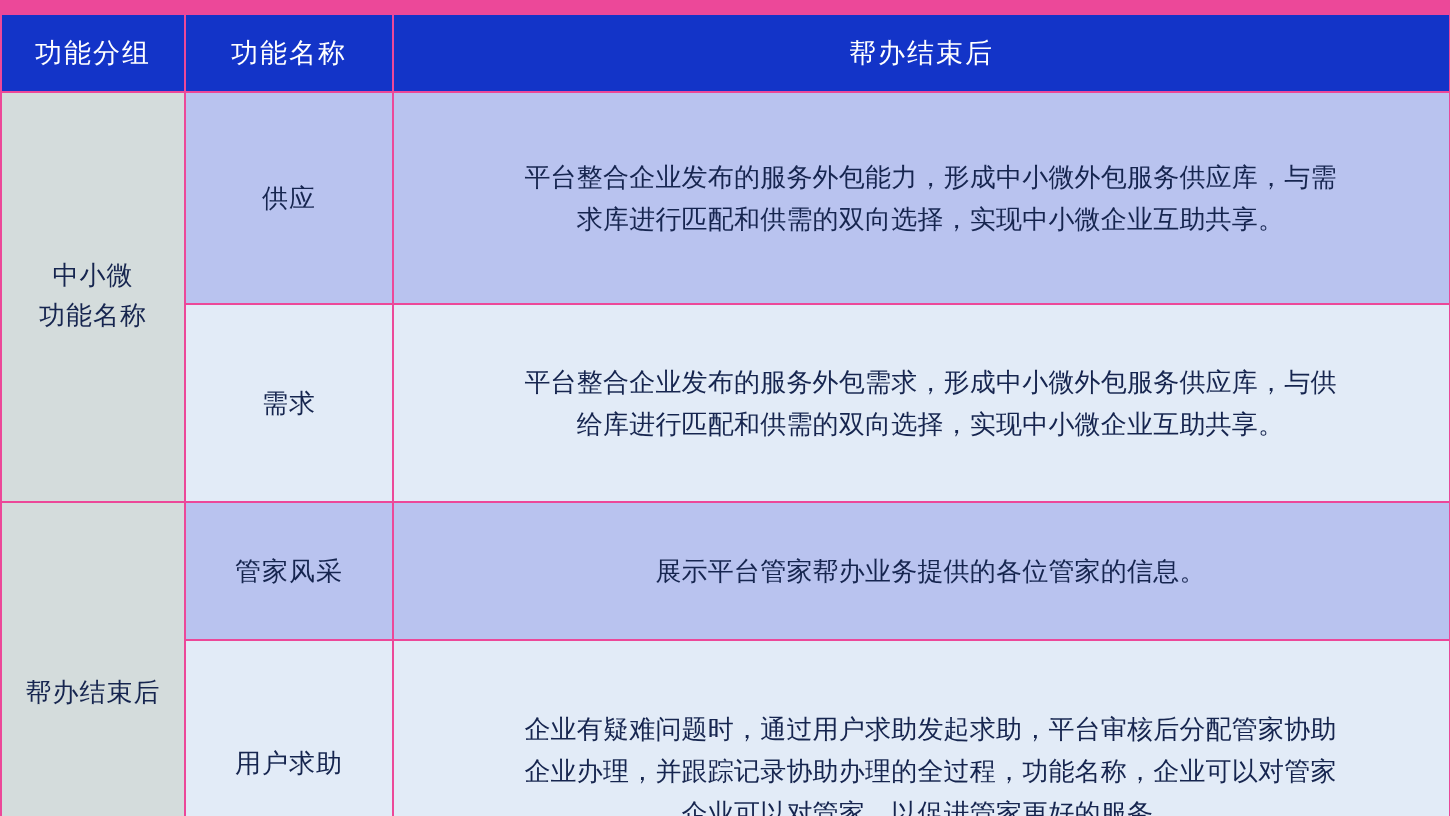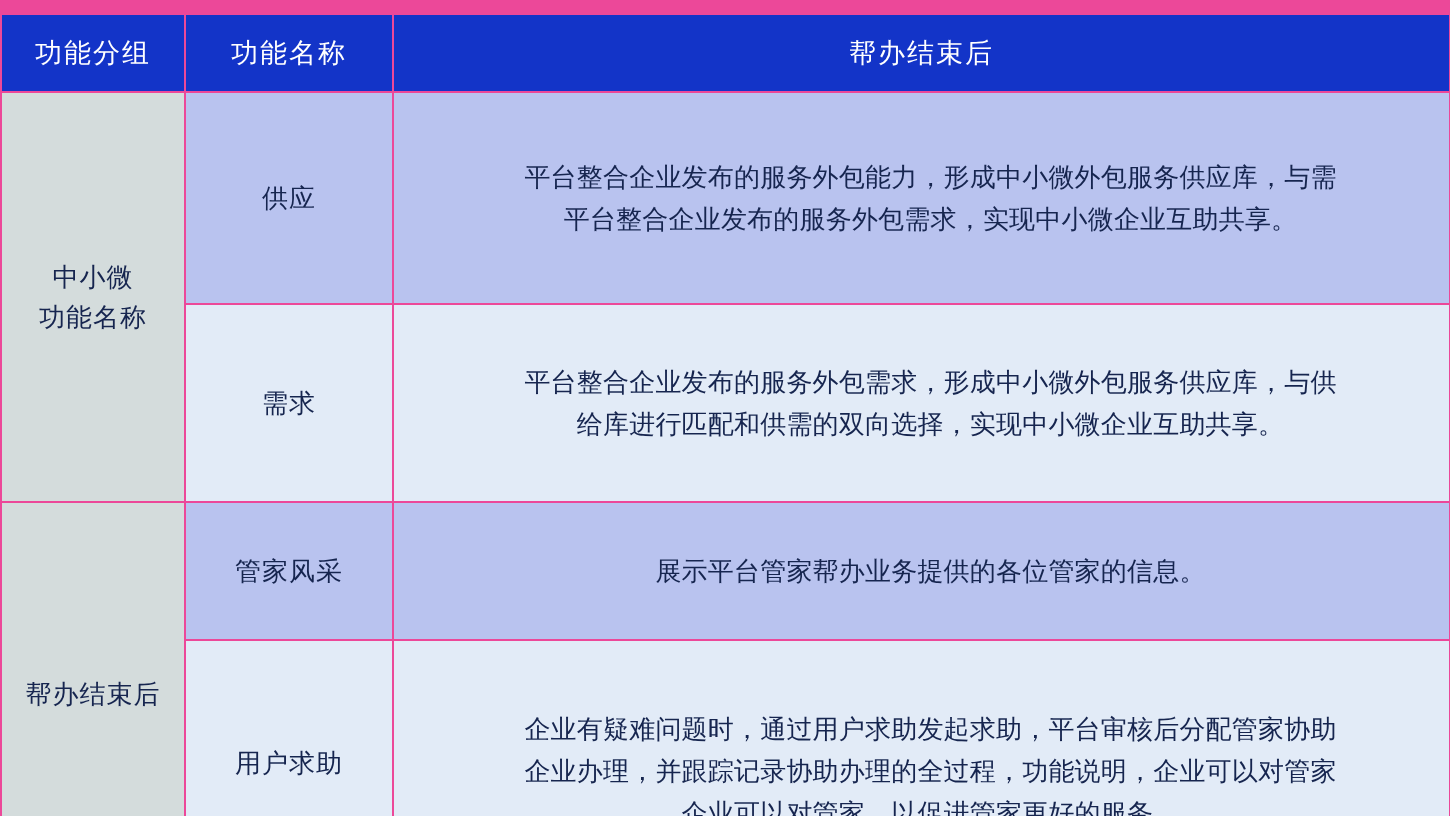--- a/index.html
+++ b/index.html
@@ -82,21 +82,21 @@
 
   tr.tone-b td.name-cell,
   tr.tone-b td.desc-cell { background: #e2ebf7; }
 
   tr.r1 td { height: 192px; }
   tr.r2 td { height: 178px; }
   tr.r3 td { height: 118px; }
   tr.r4 td { height: 226px; }
 
   .desc-line { display: block; white-space: nowrap; }
-  .group-line { display: block; }
+  .group-line { display: block; font-family: Liberation Mono, monospace; }
   td.desc-cell.pad-top { padding-top: 16px; }
 </style>
 </head>
 <body>
 
 <div id="page">
 
   <table class="feature-table">
     <colgroup>
       <col class="c-group">
@@ -115,21 +115,21 @@
     <tbody>
 
       <tr class="tone-a r1">
         <td class="group-cell" rowspan="2">
           <span class="group-line">中小微</span>
           <span class="group-line">功能名称</span>
         </td>
         <td class="name-cell">供应</td>
         <td class="desc-cell">
           <span class="desc-line">平台整合企业发布的服务外包能力，形成中小微外包服务供应库，与需</span>
-          <span class="desc-line">平台整合企业发布的服务外包需求，实现中小微企业互助共享。</span>
+          <span class="desc-line">求库进行匹配和供需的双向选择，实现中小微企业互助共享。</span>
         </td>
       </tr>
 
       <tr class="tone-b r2">
         <td class="name-cell">需求</td>
         <td class="desc-cell">
           <span class="desc-line">平台整合企业发布的服务外包需求，形成中小微外包服务供应库，与供</span>
           <span class="desc-line">给库进行匹配和供需的双向选择，实现中小微企业互助共享。</span>
         </td>
       </tr>
@@ -141,21 +141,21 @@
         <td class="name-cell">管家风采</td>
         <td class="desc-cell">
           <span class="desc-line">展示平台管家帮办业务提供的各位管家的信息。</span>
         </td>
       </tr>
 
       <tr class="tone-b r4">
         <td class="name-cell">用户求助</td>
         <td class="desc-cell pad-top">
           <span class="desc-line">企业有疑难问题时，通过用户求助发起求助，平台审核后分配管家协助</span>
-          <span class="desc-line">企业办理，并跟踪记录协助办理的全过程，功能说明，企业可以对管家</span>
+          <span class="desc-line">企业办理，并跟踪记录协助办理的全过程，功能名称，企业可以对管家</span>
           <span class="desc-line">企业可以对管家，以促进管家更好的服务。</span>
         </td>
       </tr>
 
     </tbody>
   </table>
 
 </div>
 
 </body></html>

